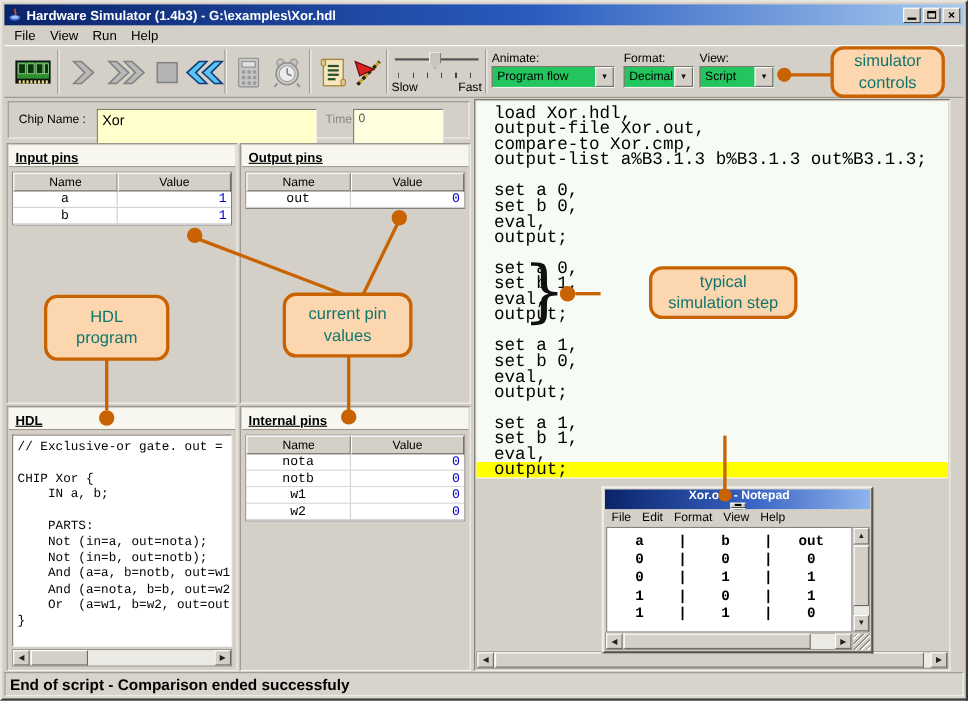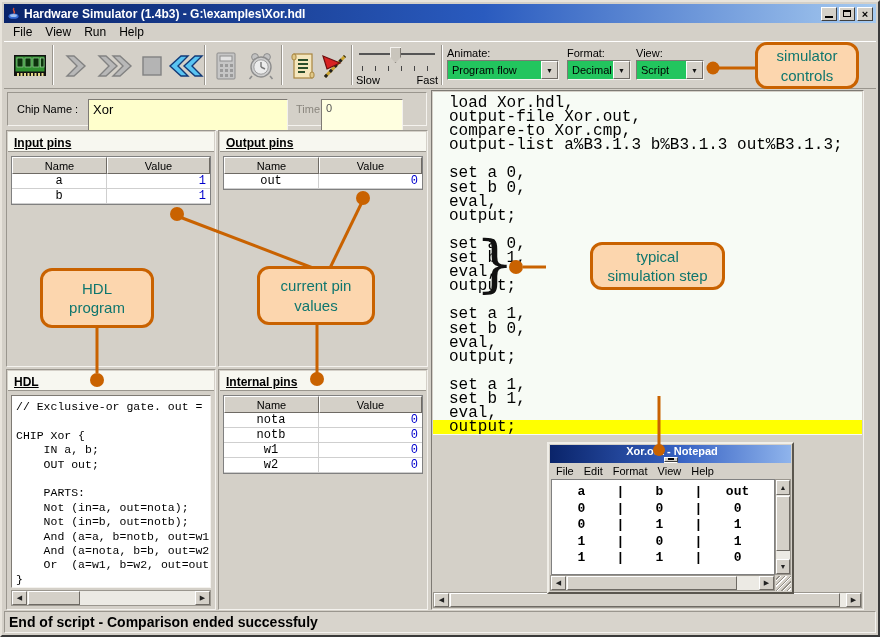--- a/index.html
+++ b/index.html
@@ -349,21 +349,20 @@
     </div>
   </div>
 
   <div class="panel" style="left:4px;top:367px;width:210px;height:241px;">
     <div class="panel-title">HDL</div>
     <div class="code-area">
         <div class="code-line">// Exclusive-or gate. out = a Xor b.</div>
         <div class="code-line"></div>
         <div class="code-line">CHIP Xor {</div>
         <div class="code-line">    IN a, b;</div>
-        <div class="code-line">    OUT out;</div>
         <div class="code-line"></div>
         <div class="code-line">    PARTS:</div>
         <div class="code-line">    Not (in=a, out=nota);</div>
         <div class="code-line">    Not (in=b, out=notb);</div>
         <div class="code-line">    And (a=a, b=notb, out=w1);</div>
         <div class="code-line">    And (a=nota, b=b, out=w2);</div>
         <div class="code-line">    Or  (a=w1, b=w2, out=out);</div>
         <div class="code-line">}</div>
       </div>
     <div class="hscroll" style="left:4px;right:4px;bottom:3px;">

